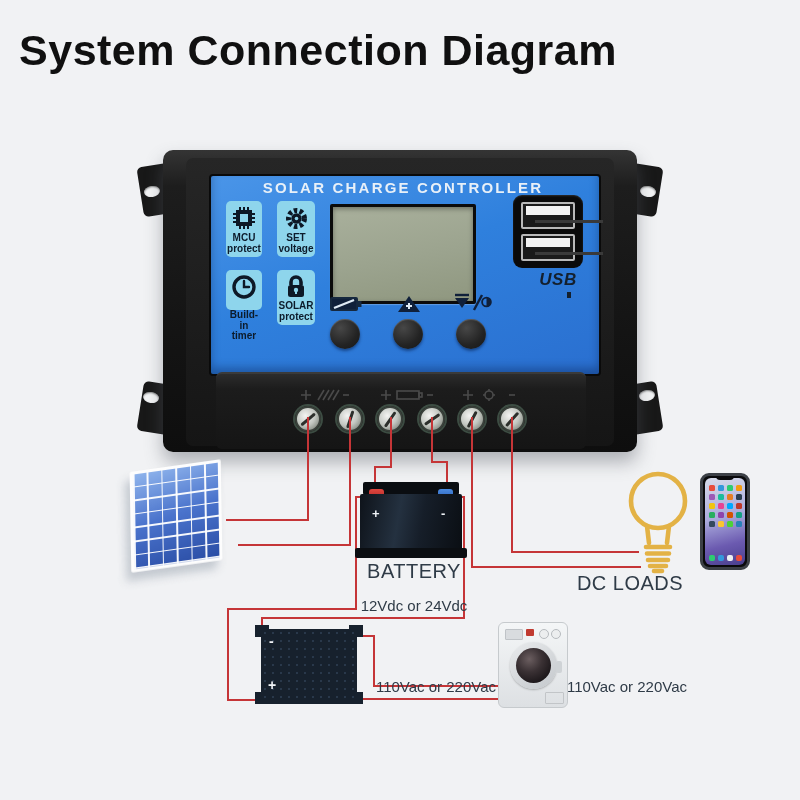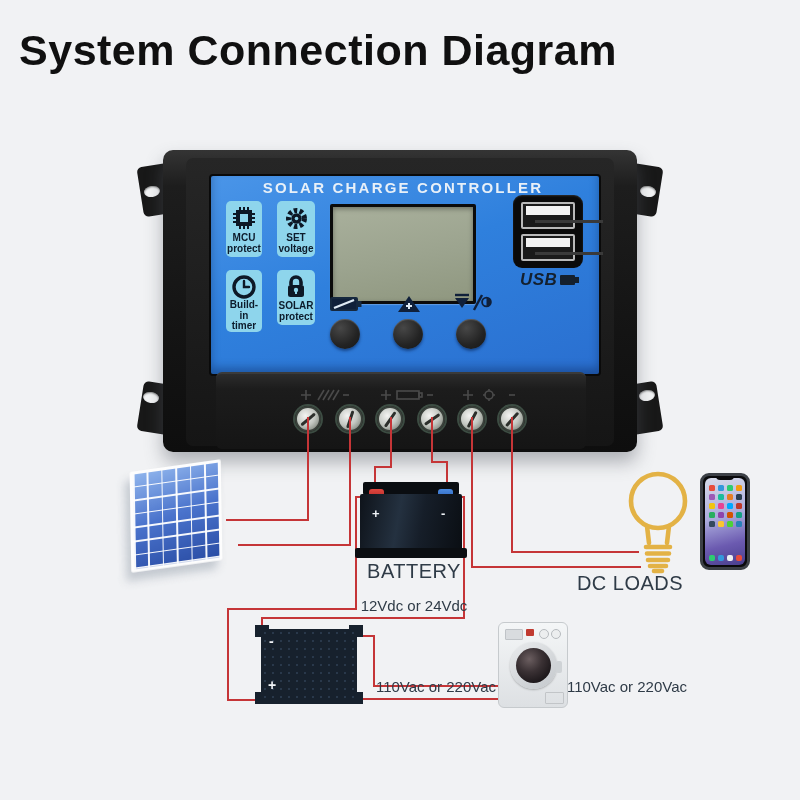--- a/index.html
+++ b/index.html
@@ -28,21 +28,21 @@
   .lcd{left:330px;top:204px;width:140px;height:94px;border:3px solid #0b0b0b;border-radius:2px;
        background:linear-gradient(170deg,#a9b09c 0%,#9ba38e 55%,#8f977f 100%);
        box-shadow:inset 0 2px 5px rgba(0,0,0,.35),0 1px 1px rgba(255,255,255,.25);}
   .usbmod{left:513px;top:195px;width:70px;height:73px;background:#0a0a0a;border-radius:9px;
        box-shadow:inset 0 1px 2px rgba(255,255,255,.15);}
   .usbport{left:8px;width:54px;height:27px;background:#1a1a1a;border:2px solid #b9b9b9;border-radius:2px;
        box-sizing:border-box;position:absolute;}
   .usbtongue{position:absolute;left:3px;top:2px;width:44px;height:9px;background:#f2f2f2;
        box-shadow:6px 11px 0 -3px #3a3a3a,16px 11px 0 -3px #3a3a3a,26px 11px 0 -3px #3a3a3a,36px 11px 0 -3px #3a3a3a;}
   .usblogo{left:520px;top:270px;width:76px;height:20px;color:#14202e;font-weight:bold;font-style:italic;
-       font-size:17px;letter-spacing:.5px;display:flex;align-items:center;}
+       font-size:17px;letter-spacing:.5px;display:flex;align-items:center;flex-direction:column;}
   .plug{display:inline-block;width:15px;height:10px;background:#14202e;margin-left:3px;border-radius:1px;position:relative;}
   .plug:after{content:"";position:absolute;right:-4px;top:2px;width:4px;height:6px;background:#14202e;}
   .btn{width:30px;height:30px;border-radius:50%;
        background:radial-gradient(circle at 35% 30%,#474747,#232323 60%,#161616);
        box-shadow:0 2px 3px rgba(0,20,60,.5),inset 0 1px 1px rgba(255,255,255,.2);}
   .tstrip{left:216px;top:372px;width:370px;height:77px;border-radius:6px;
        background:linear-gradient(180deg,#2c2c2c 0,#1c1c1c 20%,#151515 100%);
        border-top:2px solid #3a3a3a;box-sizing:border-box;}
   .screw{width:26px;height:26px;border-radius:50%;
        background:radial-gradient(circle at 38% 35%,#f4f4f2,#c2c6c0 50%,#82887f 85%,#5d635a);
@@ -142,21 +142,21 @@
           <circle cx="13.5" cy="13.5" r="8" fill="none" stroke="#0d1826" stroke-width="5" stroke-dasharray="3.4 2.4"></circle>
           <circle cx="13.5" cy="13.5" r="5.2" fill="#0d1826"></circle>
           <circle cx="13.5" cy="13.5" r="1.8" fill="#8ed5ec"></circle>
         </svg>
       </span>
       <div class="txt">
         <div>SET</div>
           <div>voltage</div>
       </div>
     </div>
-    <div class="abs badge" style="left:226px;top:270px;width:36px;height:62px;">
+    <div class="abs badge" style="left:226px;top:270px;width:36px;height:40px;gap:10px;">
       <span>
         <svg width="26" height="26" viewBox="0 0 26 26">
           <circle cx="13" cy="13" r="10" fill="none" stroke="#0d1826" stroke-width="3.4"></circle>
           <path d="M13 7v6h5" fill="none" stroke="#0d1826" stroke-width="2.4" stroke-linecap="round"></path>
         </svg>
       </span>
       <div class="txt">
         <div>Build-in</div>
           <div>timer</div>
       </div>

